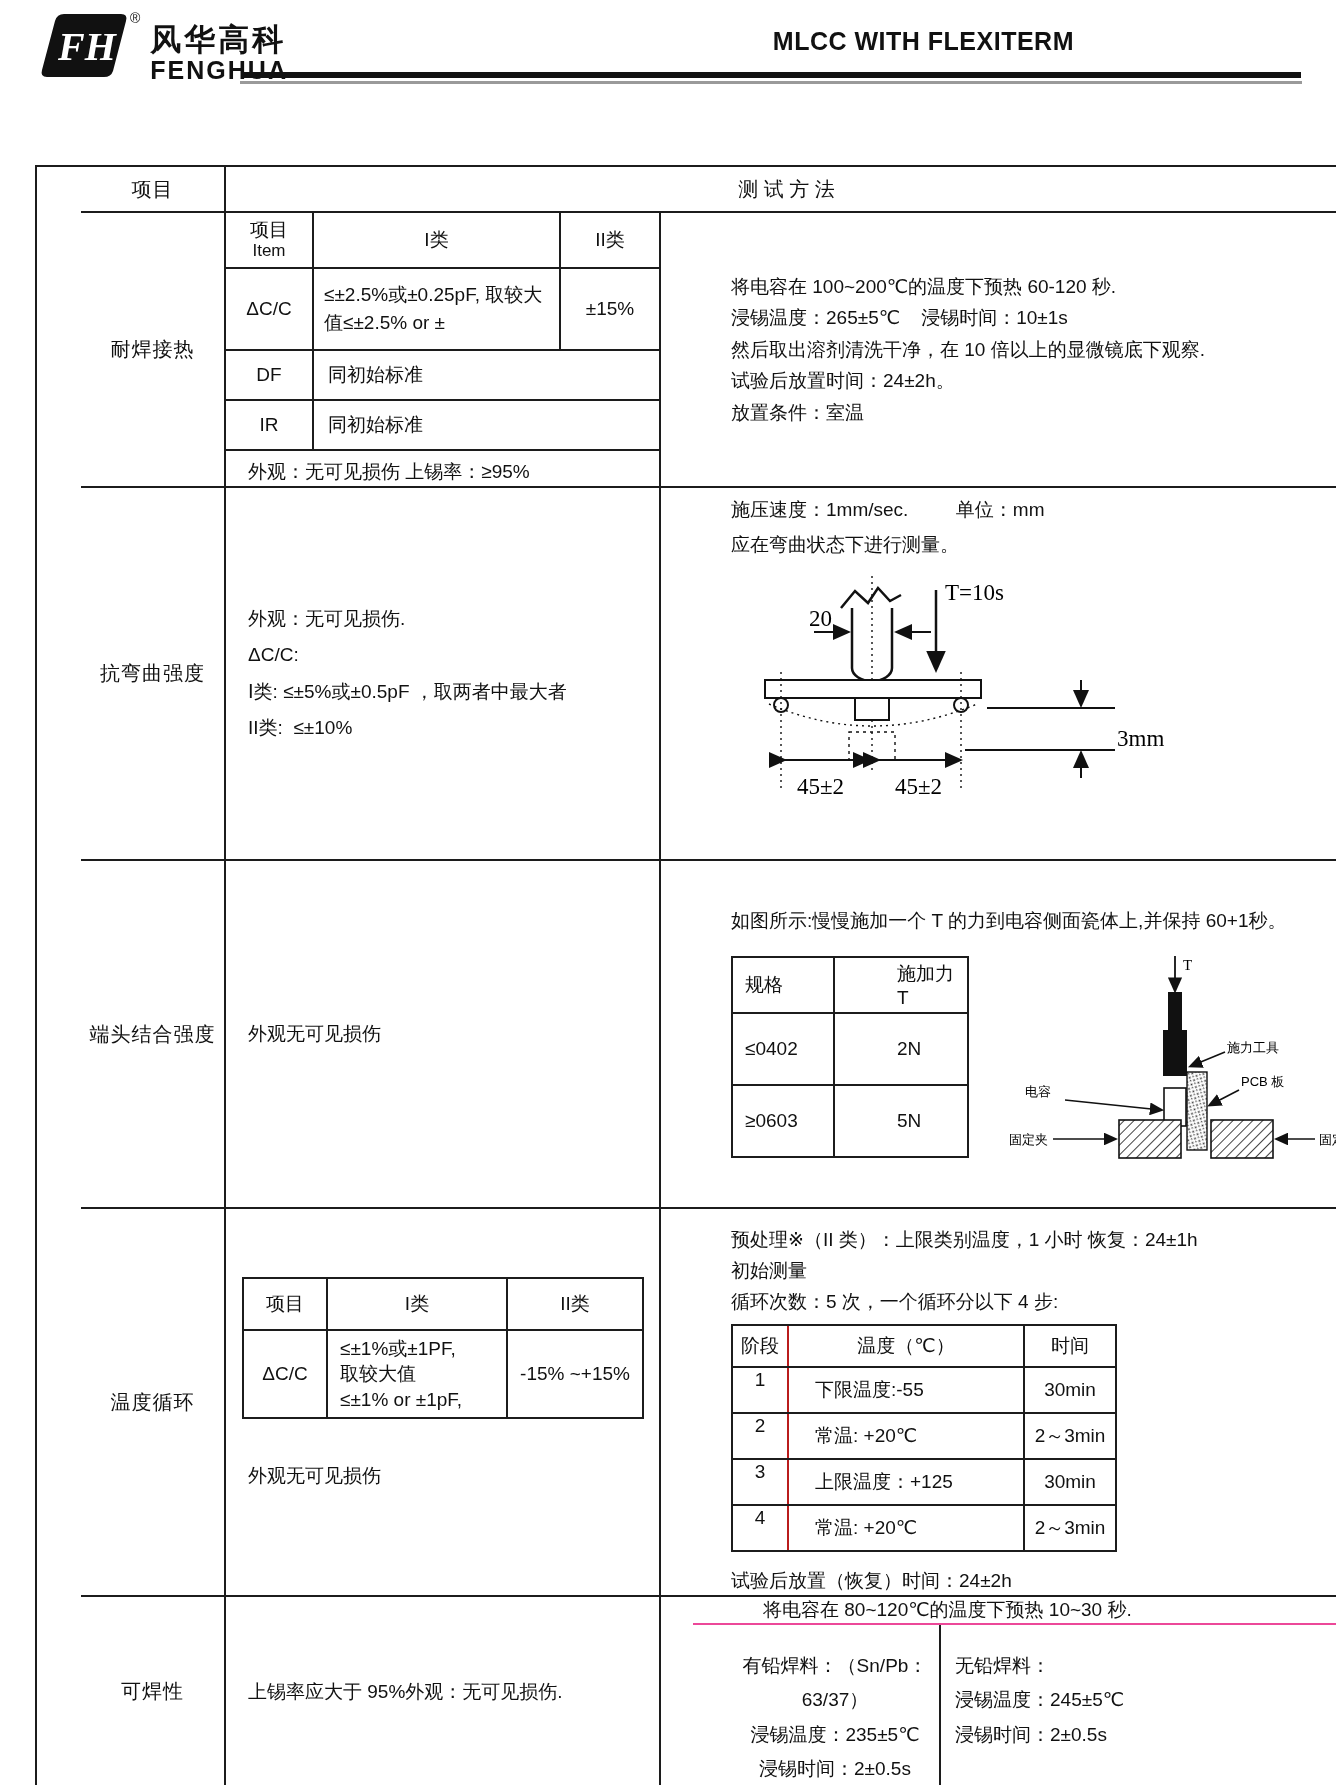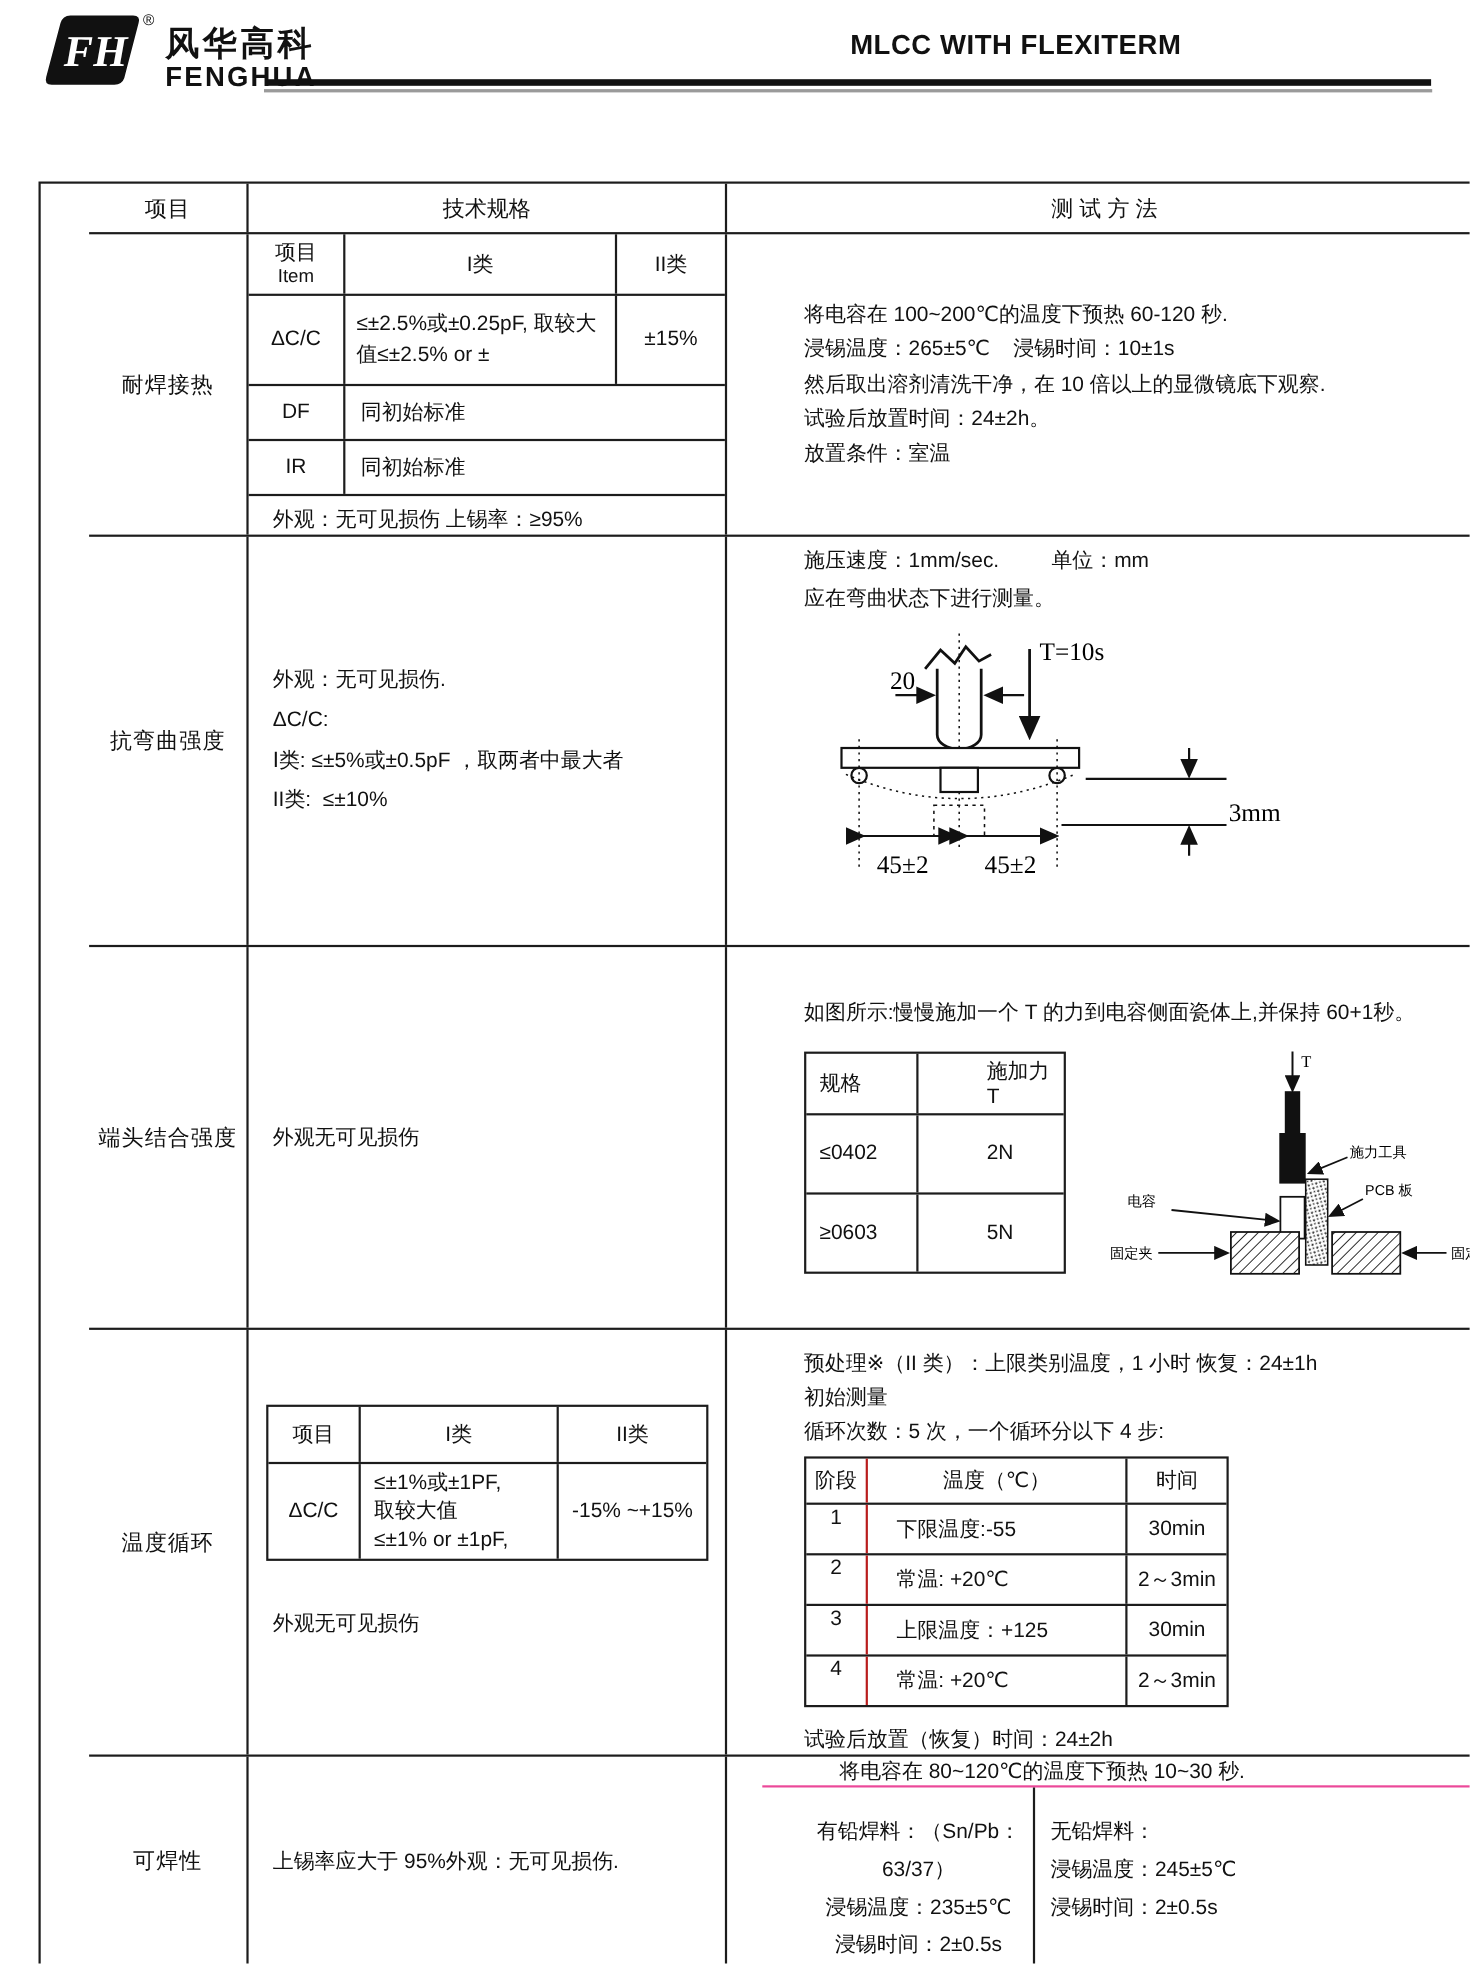--- a/index.html
+++ b/index.html
@@ -107,21 +107,20 @@
   </div>
 </div>
 <div class="title">MLCC WITH FLEXITERM</div>
 <div class="rule-black"></div>
 <div class="rule-gray"></div>
 
 <div class="tbl">
 
   <div class="tr thead first">
     <div class="ci">项目</div>
-    <div class="cs">技术规格</div>
     <div class="cm">测 试 方 法</div>
   </div>
 
   <div class="tr r1">
     <div class="ci">耐焊接热</div>
     <div class="cs">
       <div>
         <div class="irow h54">
           <div class="ia">
             <div>项目</div>

